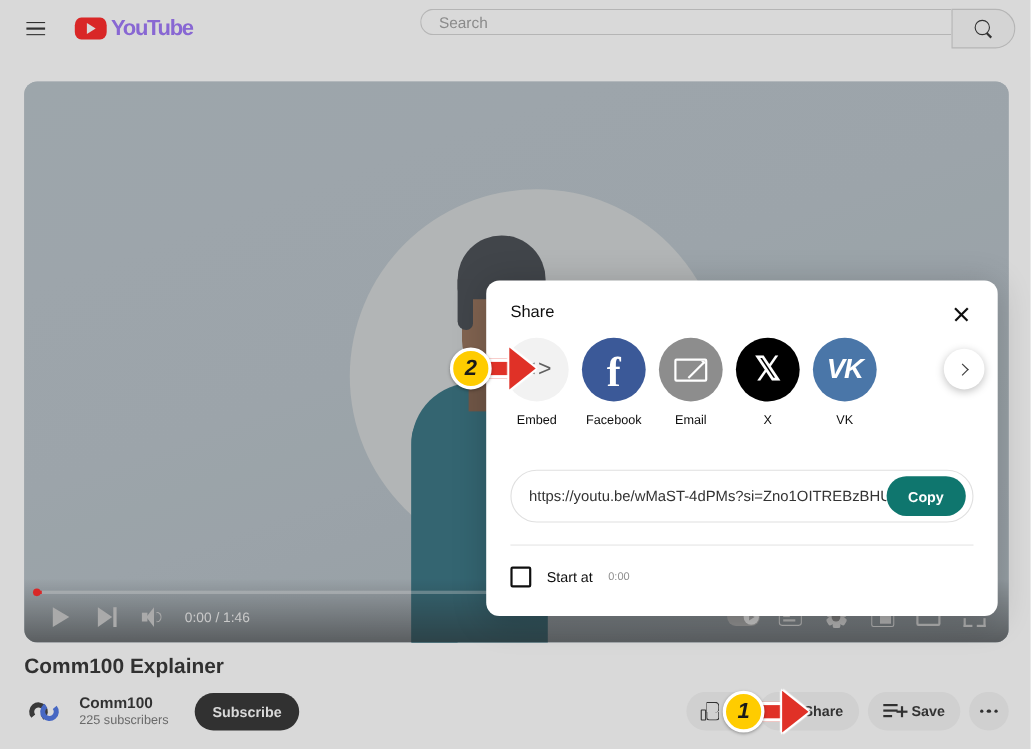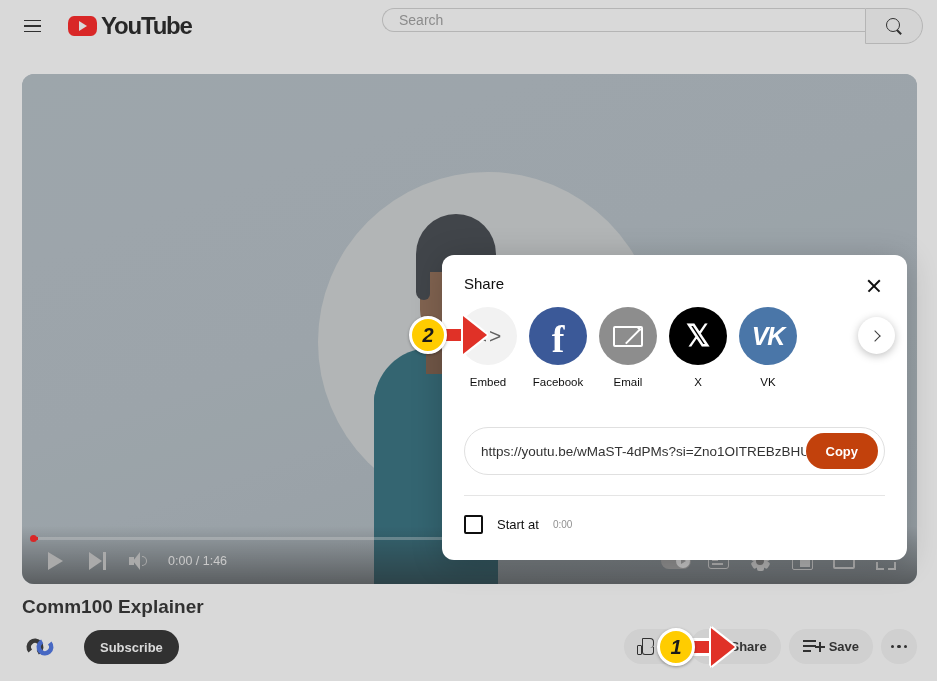--- a/index.html
+++ b/index.html
@@ -34,22 +34,22 @@
     width: 29px; height: 20px; background: #ff0000;
     border-radius: 6px/7px; position: relative;
   }
   .yt-play::after {
     content: ""; position: absolute; top: 50%; left: 50%;
     transform: translate(-50%, -50%);
     border-style: solid; border-width: 5px 0 5px 8px;
     border-color: transparent transparent transparent #ffffff;
   }
   .yt-word {
-    font-size: 24px; font-weight: bold; letter-spacing: -1.2px;
-    color: #000000; line-height: 1;
+    font-size: 20px; font-weight: bold; letter-spacing: -1.2px;
+    color: #8b5cf6; line-height: 1;
   }
 
   .search-wrap {
     position: absolute; left: 382px; top: 8px;
     display: flex; align-items: stretch; height: 36px;
   }
   .search-box {
     width: 483px; height: 24px;
     border: 1px solid #ccc; border-right: none;
     border-radius: 18px 0 0 18px;
@@ -392,21 +392,21 @@
     display: flex; align-items: center; padding: 0 6px 0 16px;
   }
   .url-text {
     flex: 1; font-size: 13.5px; color: #333333;
     overflow: hidden; white-space: nowrap; text-overflow: clip;
     border: none; outline: none; background: transparent;
     font-family: "Liberation Sans", sans-serif;
   }
   .copy-btn {
     height: 36px; padding: 0 20px; border-radius: 18px;
-    background: #c2410c; color: #ffffff; font-size: 13px; font-weight: bold;
+    background: #0f766e; color: #ffffff; font-size: 13px; font-weight: bold;
     border: none; cursor: pointer; flex-shrink: 0;
   }
 
   .sd-divider {
     position: absolute; left: 22px; top: 240px; width: 421px; height: 1px; background: #e5e5e5;
   }
   .start-row {
     position: absolute; left: 22px; top: 260px;
     display: flex; align-items: center; gap: 14px;
   }
@@ -535,20 +535,24 @@
   </div>
 
   <div class="video-title">Comm100 Explainer</div>
 
   <div class="channel-row">
     <div class="avatar">
       <svg width="30" height="18" viewBox="0 0 30 18">
         <circle cx="9" cy="9" r="6.2" fill="none" stroke="#1a1a1a" stroke-width="4.6" stroke-dasharray="30 12" transform="rotate(140 9 9)"></circle>
         <circle cx="19" cy="9" r="6.2" fill="none" stroke="#2f5de0" stroke-width="4.6" stroke-dasharray="30 12" transform="rotate(-40 19 9)"></circle>
       </svg>
+    </div>
+    <div class="ch-meta">
+      <div class="ch-name">Comm100</div>
+      <div class="ch-subs">225 subscribers</div>
     </div>
     <button class="subscribe-btn">Subscribe</button>
   </div>
 
   <div class="actions">
     <div class="like-group">
       <div class="ic-thumb">
         <i class="pad"></i>
           <i class="stem"></i>
           <i class="base"></i>

